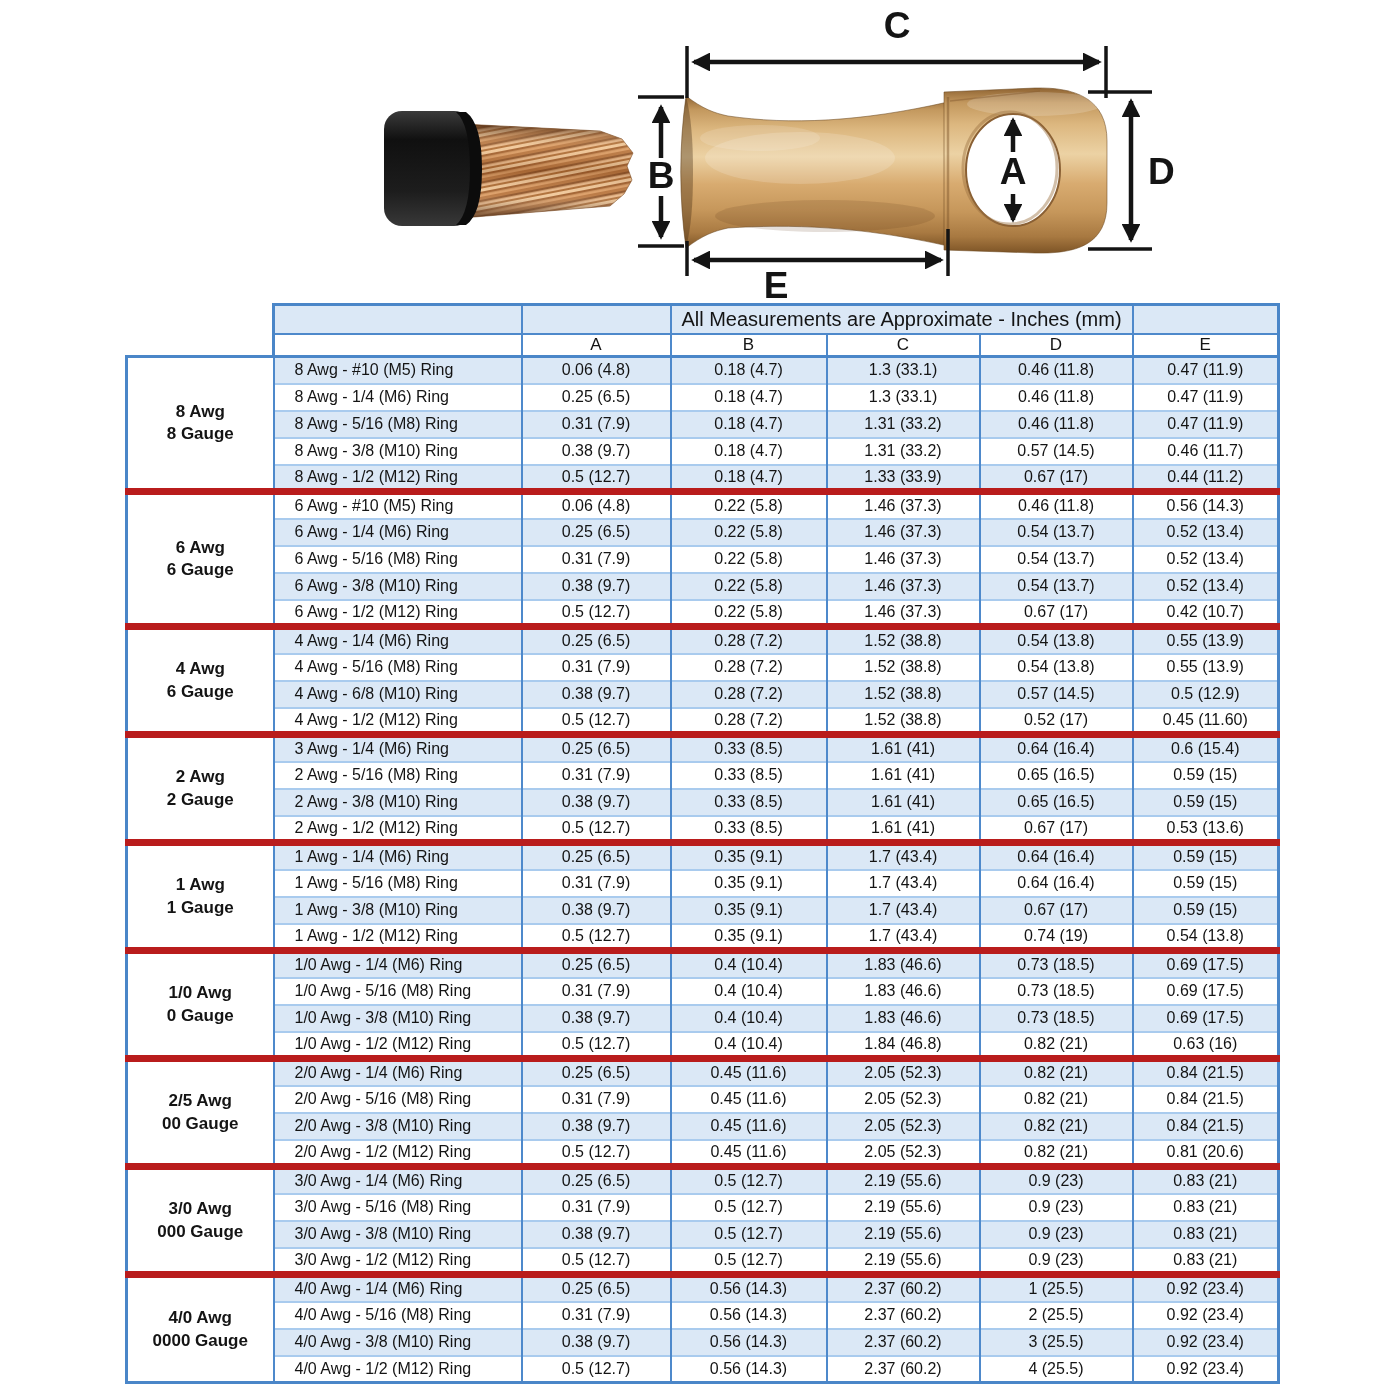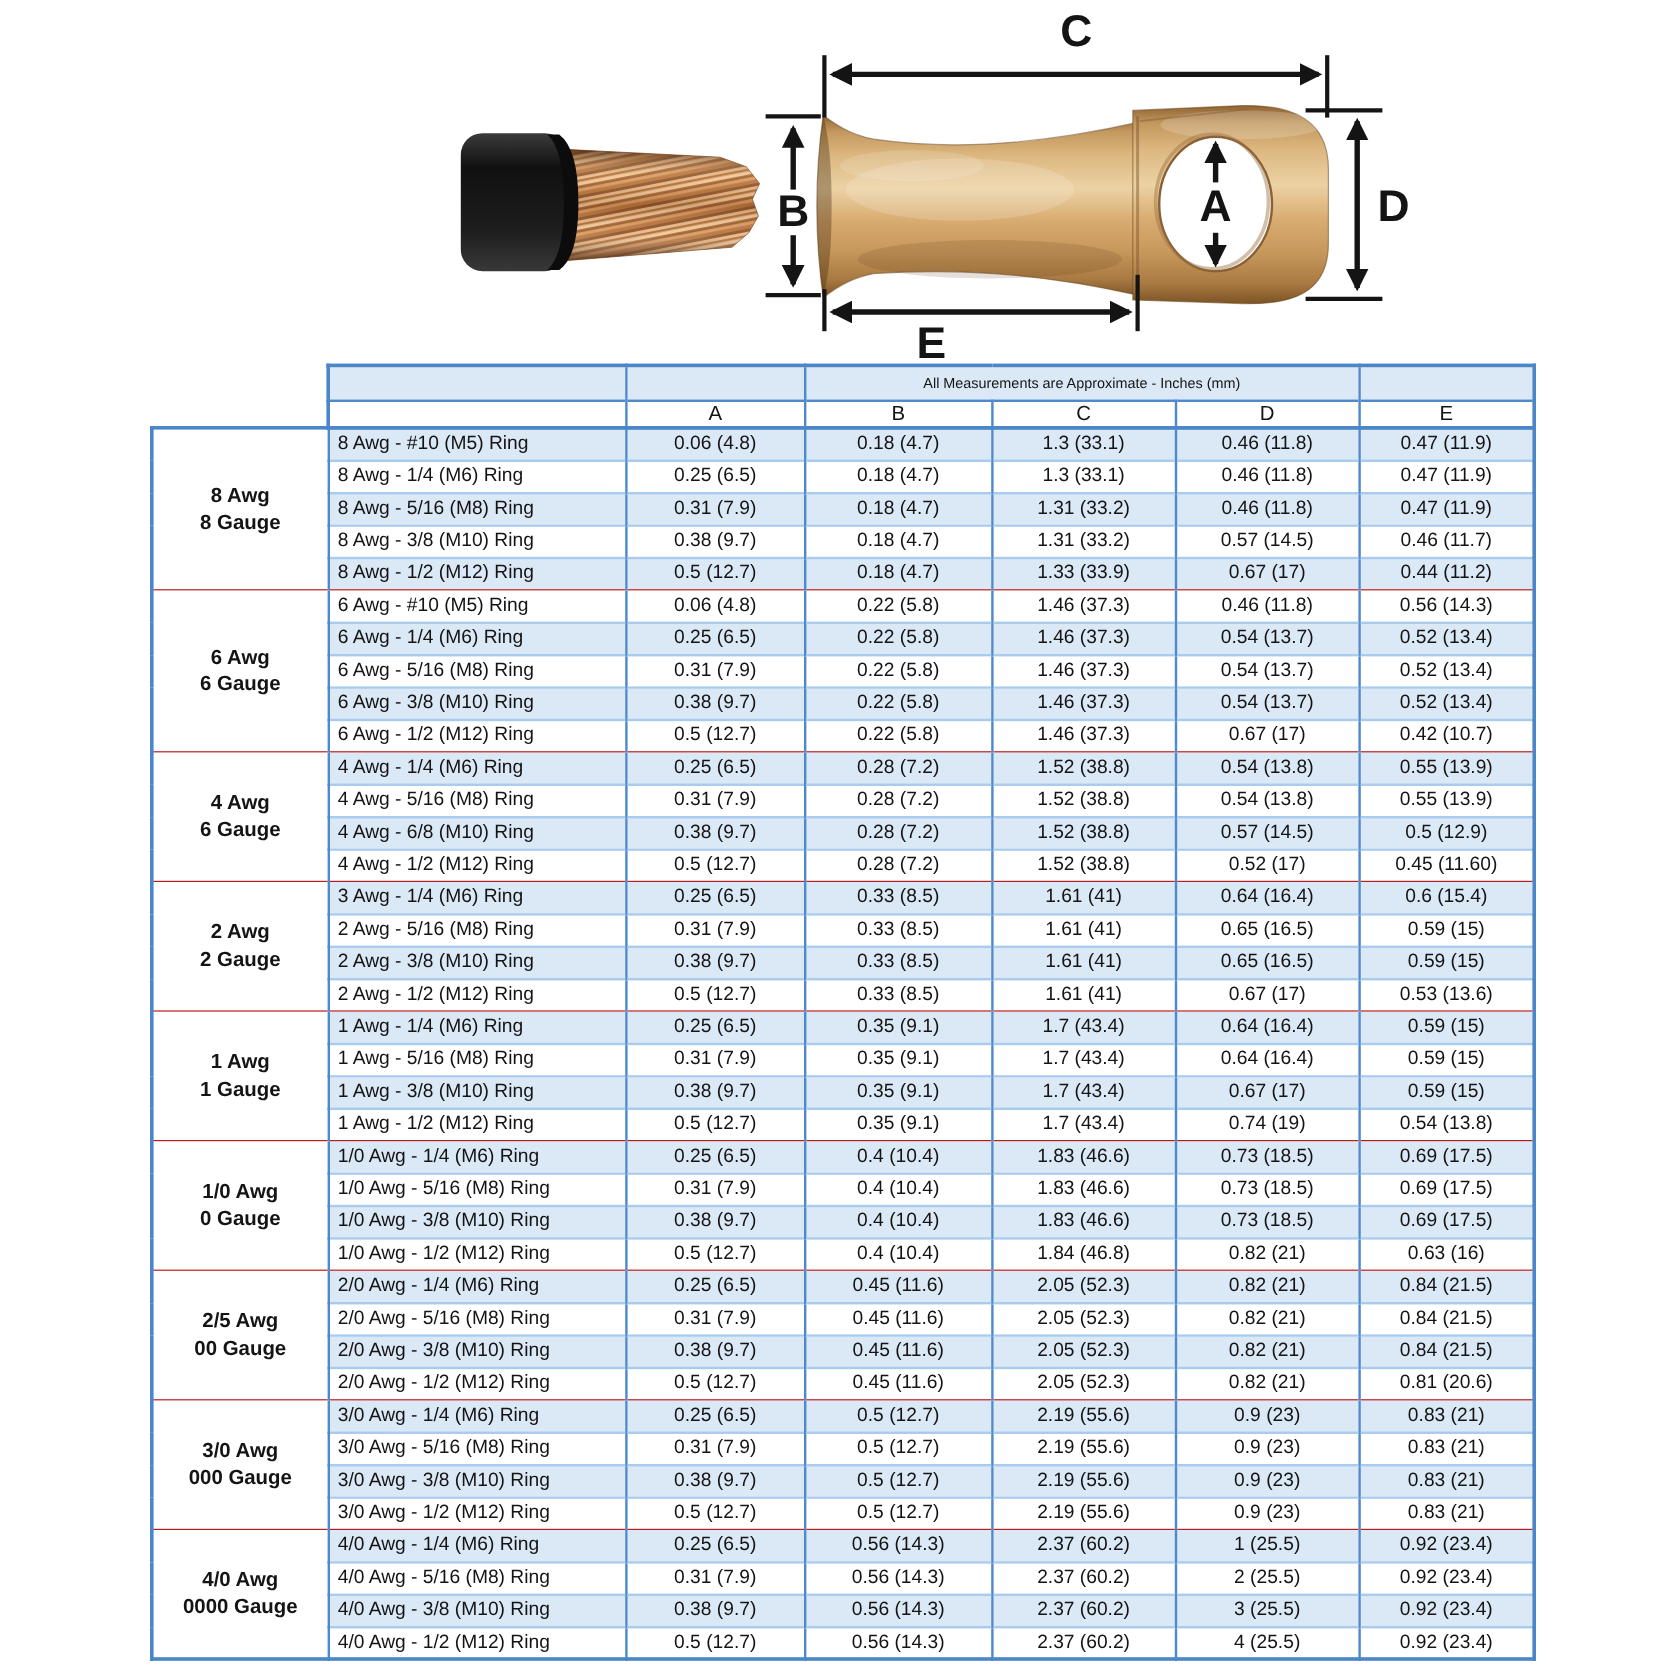--- a/index.html
+++ b/index.html
@@ -15,29 +15,29 @@
 
   
   table{border-collapse:collapse;table-layout:fixed;}
   td{box-sizing:border-box;padding:0;font-size:16px;color:#141414;overflow:hidden;white-space:nowrap;}
 
   #hdr-table{position:absolute;left:272px;top:303px;}
   #hdr-table td{border:2px solid #4e89cb;}
   #hdr-table tr.r1 td{background:#dbe8f6;border-bottom:1px solid #9fc3e8;height:29px;}
   #hdr-table tr.r2 td{background:#ffffff;height:23px;text-align:center;font-size:17px;}
   #hdr-table{border:3px solid #4a86c8;}
-  #hdr-table .note{text-align:center;font-size:12px;}
+  #hdr-table .note{text-align:center;font-size:20px;}
 
   #body-table{position:absolute;left:125px;top:355px;border:3px solid #4a86c8;}
   #body-table td{border-left:2px solid #4e89cb;border-right:2px solid #4e89cb;border-top:2px solid #a9cbee;height:27px;}
-  #body-table tr.gs td{border-top:1px solid #b91c1c;}
+  #body-table tr.gs td{border-top:7px solid #b91c1c;}
   #body-table tr.sb td{background:#dbe8f6;}
   #body-table tr.sw td{background:#ffffff;}
   #body-table td.gcell{background:#ffffff !important;text-align:center;font-weight:bold;font-size:17px;line-height:1.3;vertical-align:middle;border-radius:19px;}
-  #body-table td.dcell{text-align:left;padding-left:7px;}
+  #body-table td.dcell{text-align:left;padding-left:20px;}
   #body-table td.vcell{text-align:center;}
 </style>
 </head>
 <body>
 
 <div id="stage">
 
   <svg id="diagram" width="1400" height="310" viewBox="0 0 1400 310" xmlns="http://www.w3.org/2000/svg">
     <defs>
       <linearGradient id="jacketGrad" x1="0" y1="0" x2="0" y2="1">

